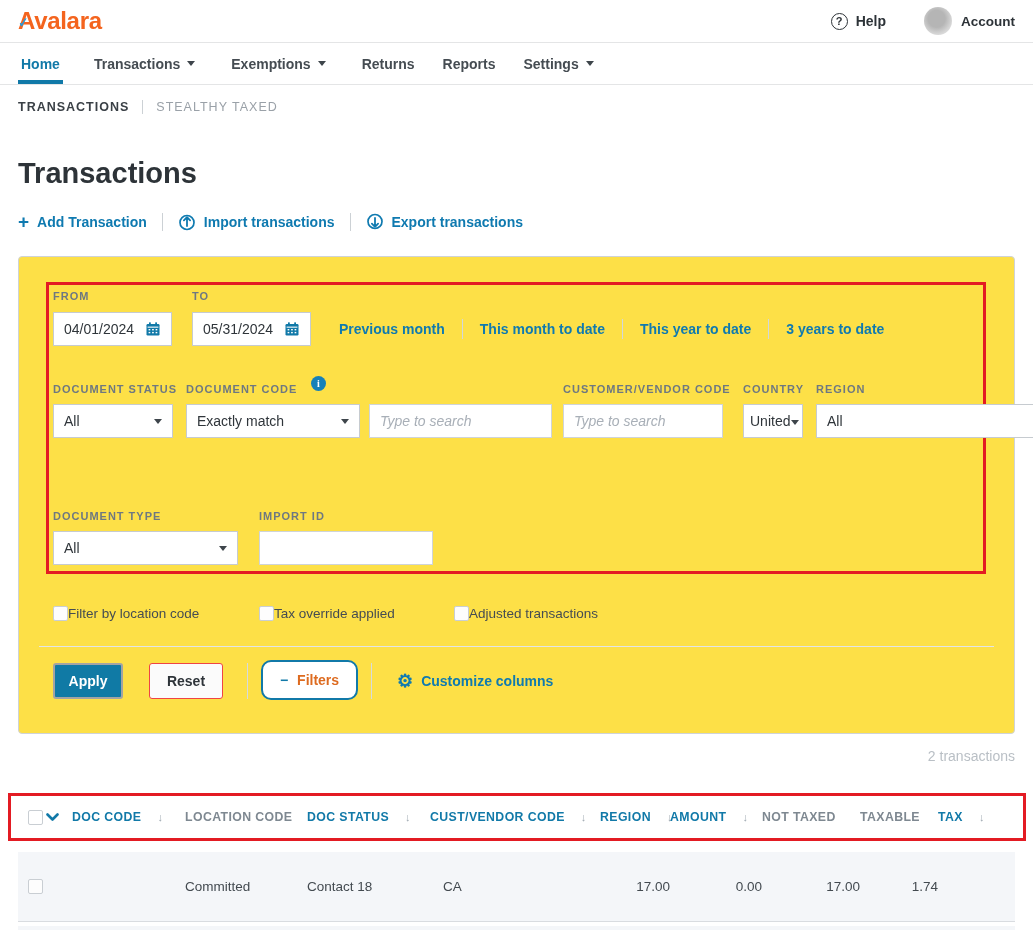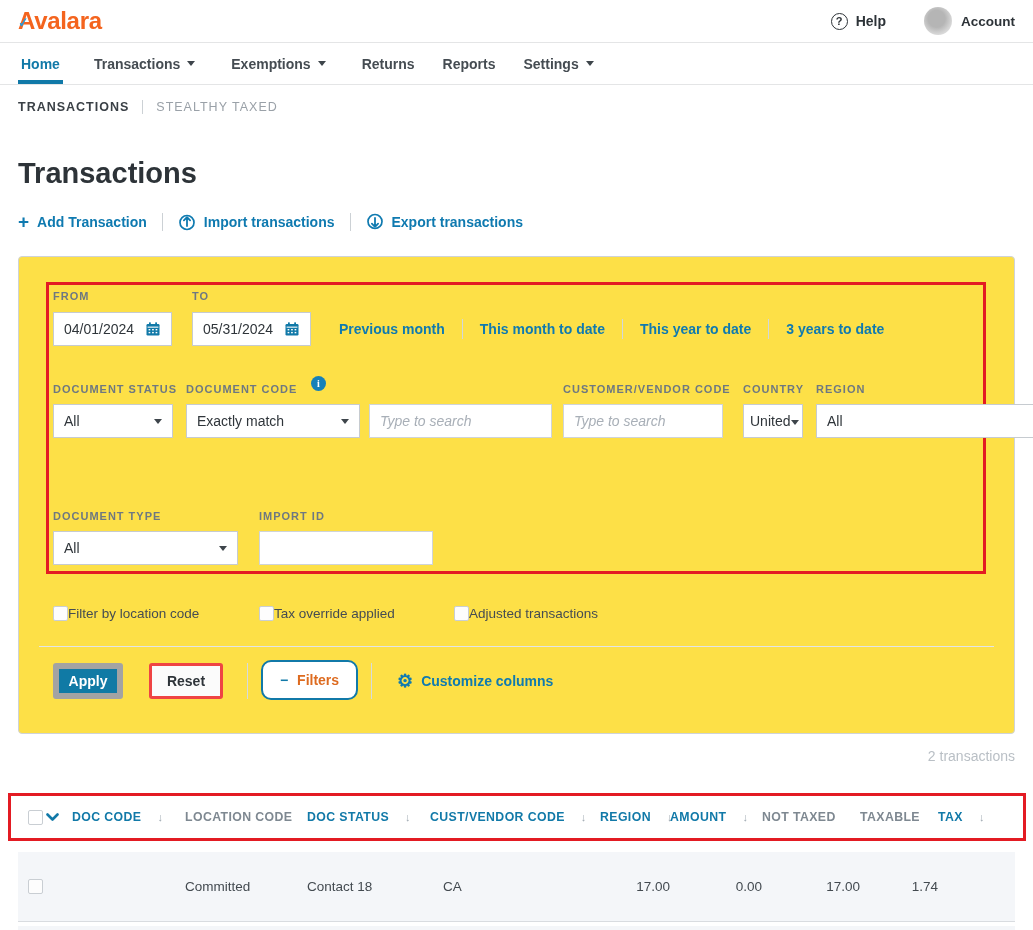--- a/index.html
+++ b/index.html
@@ -62,22 +62,22 @@
   .info-icon { position:absolute; left:292px; top:119px; width:15px; height:15px; border-radius:50%;
     background:#1581b9; color:#fff; font-size:10px; font-weight:bold; display:flex; align-items:center;
     justify-content:center; cursor:pointer; font-family:"Liberation Serif",serif; }
   .country-caret { position:absolute; right:3px; top:15px; }
   .cbrow-item { position:absolute; top:349px; display:flex; align-items:center; 
     font-size:13.5px; color:#454c52; }
   .cb { width:15px; height:15px; border:1px solid #c9ced3; background:#fdfdfd; border-radius:2px; cursor:pointer; flex:none; }
   .divider { position:absolute; left:20px; right:20px; top:389px; border-top:1px solid #e2e5e8; }
   .btn { position:absolute; top:406px; height:36px; border-radius:3px; font-size:14px; font-weight:bold;
     display:flex; align-items:center; justify-content:center; cursor:pointer; font-family:"Liberation Sans",sans-serif; }
-  .btn-apply { left:34px; width:70px; background:#107aa5; border:6px solid #a3a3a3; color:#fff; }
-  .btn-reset { left:130px; width:74px; background:#fbfbfb; border:3px solid #ef4444; color:#2e3439; }
+  .btn-apply { left:34px; width:70px; background:#107aa5; border:2px solid #a3a3a3; color:#fff; }
+  .btn-reset { left:130px; width:74px; background:#fbfbfb; border:1px solid #ef4444; color:#2e3439; }
   .b-sep { position:absolute; top:406px; width:1px; height:36px; background:#d6dadd; }
   .btn-filters { position:absolute; left:242px; top:403px; width:97px; height:40px; background:#fff;
     border:2px solid #1179a8; border-radius:10px; display:flex; align-items:center; justify-content:center;
     gap:9px; font-size:14px; font-weight:bold; cursor:pointer; }
   .minus-ic { color:#1179a8; }
   .filters-txt { color:#dd6b20; }
   .customize { position:absolute; left:378px; top:406px; height:36px; display:flex; align-items:center;
     gap:8px; color:#0f7ab0; font-weight:bold; font-size:14px; cursor:pointer; }
   .gear-ic { font-size:18px; line-height:1; }
 

